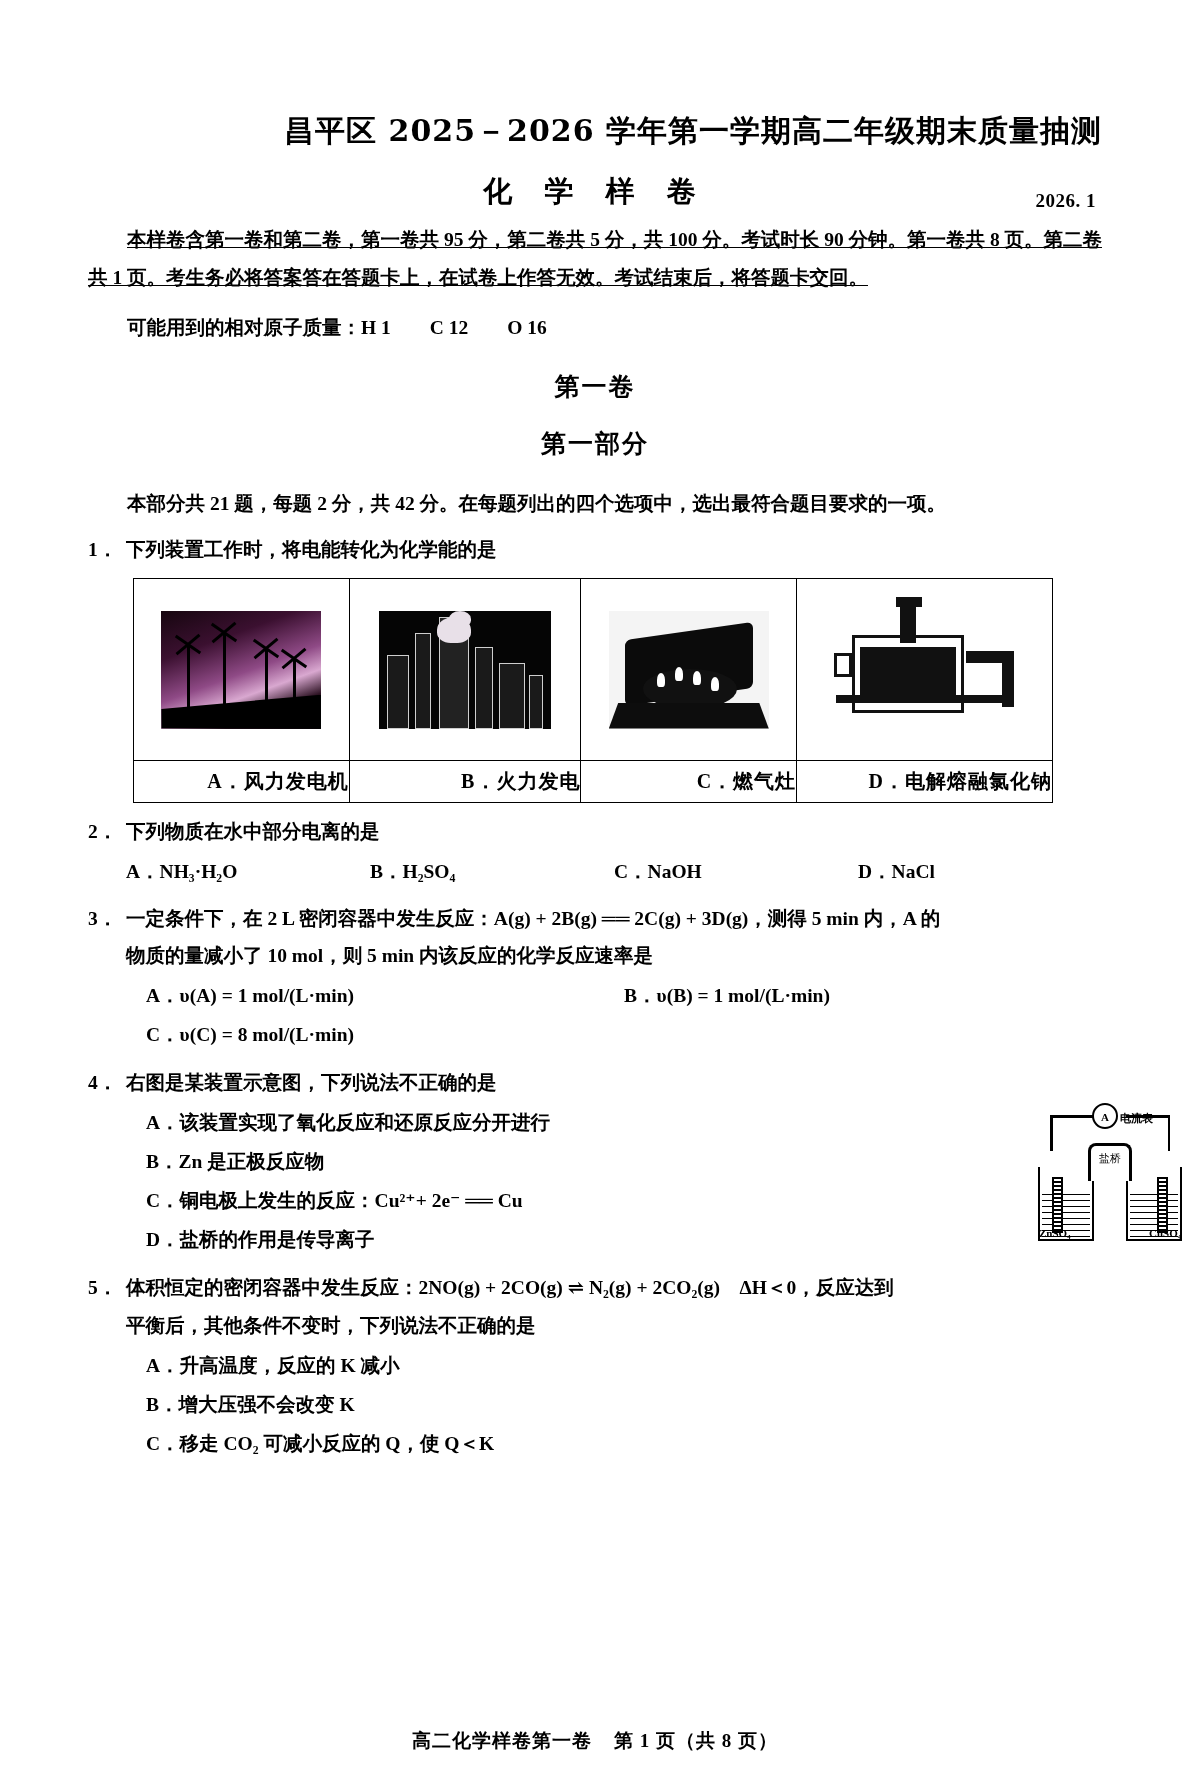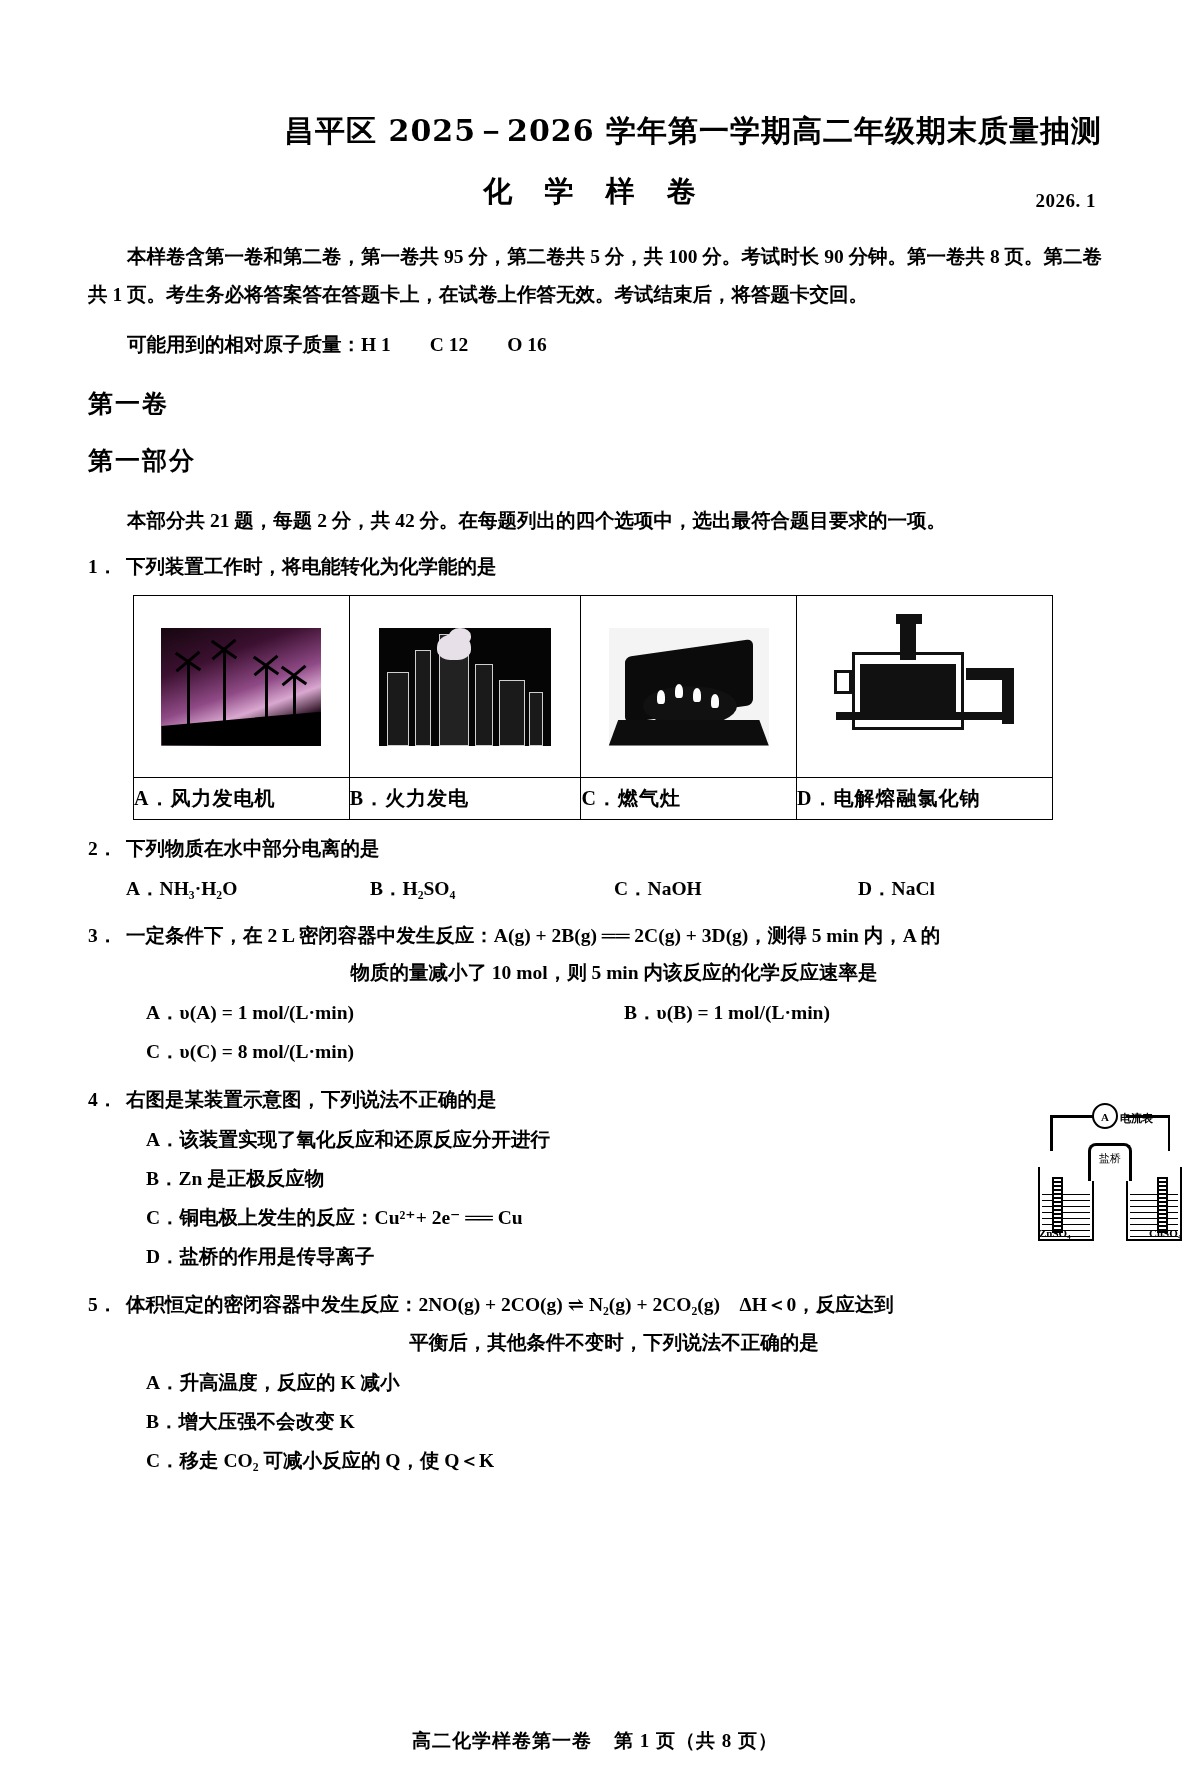--- a/index.html
+++ b/index.html
@@ -57,32 +57,34 @@
     letter-spacing: 0.5px;
   }
 
   
   .para {
     font-size: 19.5px;
     font-weight: bold;
     line-height: 1.95;
     text-align: justify;
     text-justify: inter-ideograph;
-    margin-top: 24px;
+    margin-top: 7px;
     text-indent: 39px;
+    text-decoration: underline;
   }
   .atomic {
     font-size: 19.5px;
     font-weight: bold;
     margin-top: 12px;
     text-indent: 39px;
     line-height: 1.9;
   }
 
   .section-head {
+    text-align: center;
     font-size: 25px;
     font-weight: bold;
     letter-spacing: 2px;
     margin-top: 24px;
     font-family: "DejaVu Serif", "Liberation Serif", serif;
   }
   .section-head.part2 { }
 
   .part-note {
     font-size: 19.5px;
@@ -107,21 +109,20 @@
     text-justify: inter-ideograph;
   }
   .q-num {
     display: inline-block;
     width: 38px;
     text-indent: 0;
   }
   .q-cont {
     font-weight: bold;
     padding-left: 38px;
-    text-align: center;
   }
   .opts-row {
     display: flex;
     padding-left: 38px;
     margin-top: 2px;
   }
   .opts-row .opt { font-weight: bold; }
   .opt-4col .opt { width: 25%; }
   .opt-2col { padding-left: 58px; }
   .opt-2col .opt { width: 50%; }
@@ -136,21 +137,21 @@
 
   
   .pic-table {
     margin: 10px 0 0 45px;
     width: 920px;
     border-collapse: collapse;
   }
   .pic-table td {
     border: 1.6px solid #000;
     padding: 0;
-    text-align: left;
+    text-align: right;
     vertical-align: middle;
   }
   .pic-cell { height: 182px; }
   .cap-cell {
     height: 42px;
     font-size: 20px;
     font-weight: bold;
     letter-spacing: 1px;
   }
   .thumb {

